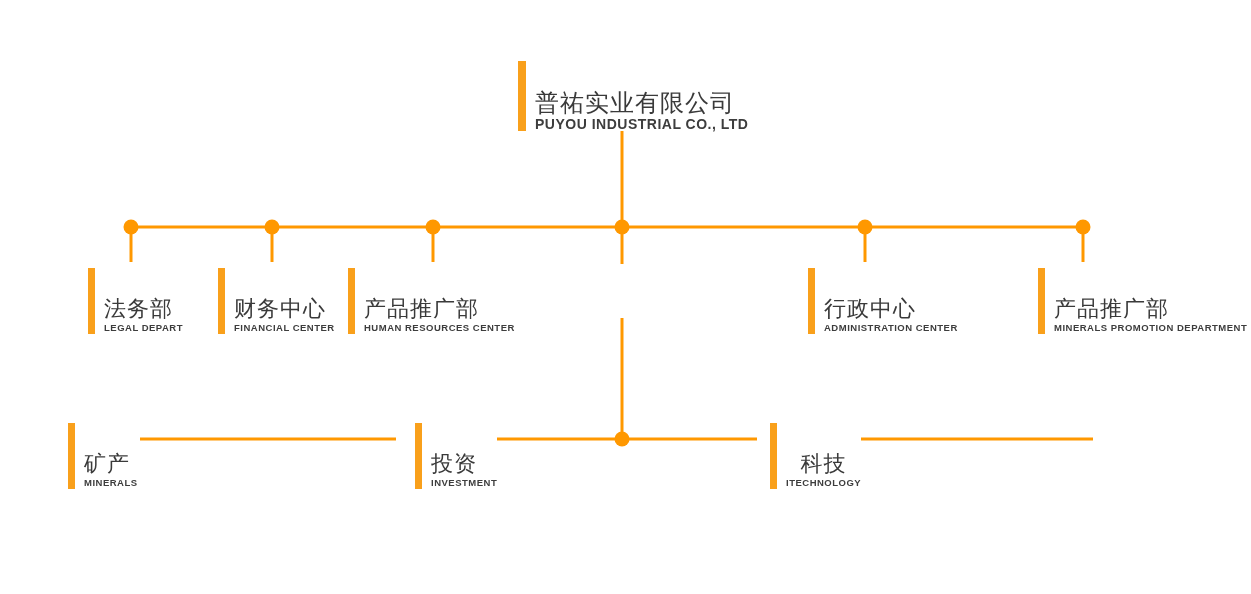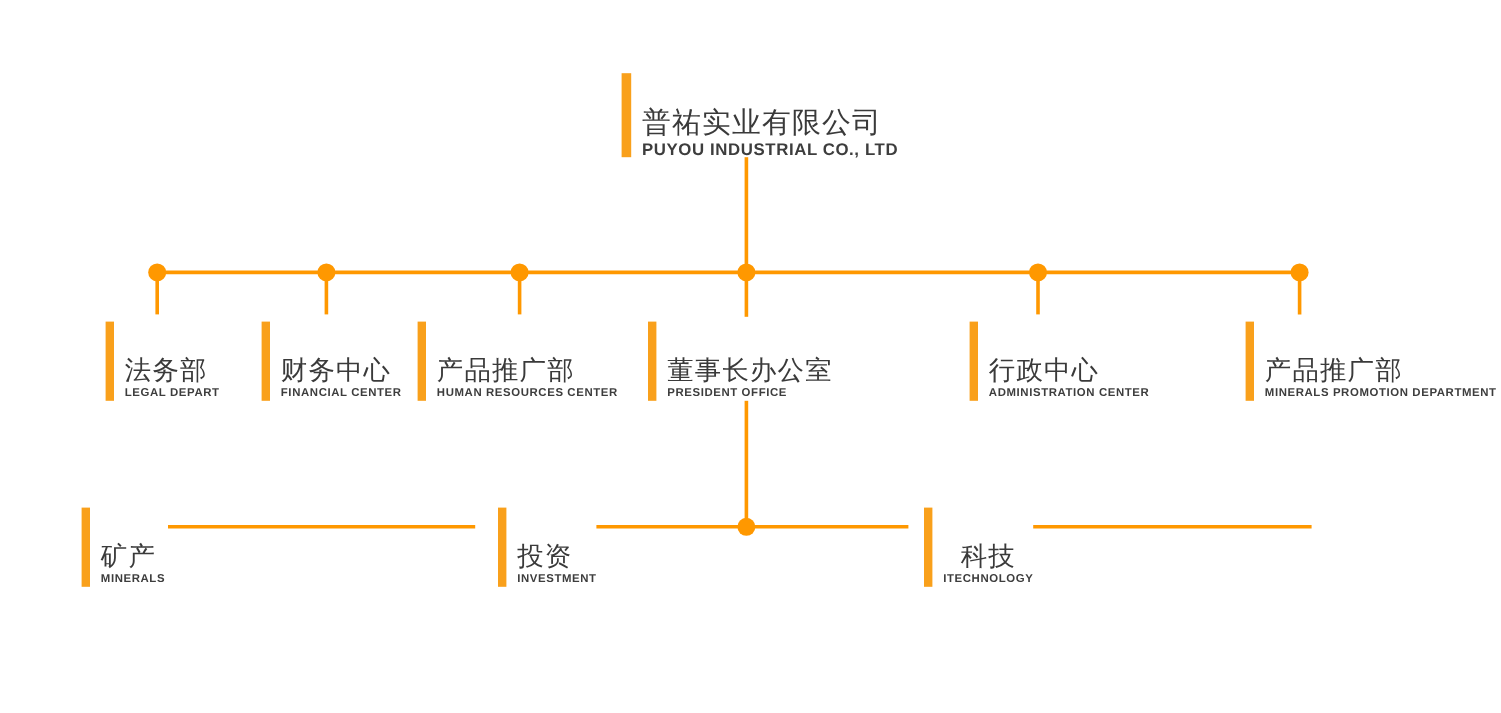--- a/index.html
+++ b/index.html
@@ -132,27 +132,20 @@
   </div>
 
   <div class="node" style="left:348px; top:268px;">
     <span class="bar"></span>
     <span class="txt">
       <span class="zh">产品推广部</span>
       <span class="en">HUMAN RESOURCES CENTER</span>
     </span>
   </div>
 
-  <div class="node" style="left:540px; top:268px;">
-    <span class="bar"></span>
-    <span class="txt">
-      <span class="zh">董事长办公室</span>
-      <span class="en">PRESIDENT OFFICE</span>
-    </span>
-  </div>
 
   <div class="node" style="left:795px; top:268px;padding-left:13px;">
     <span class="bar"></span>
     <span class="txt">
       <span class="zh">行政中心</span>
       <span class="en">ADMINISTRATION CENTER</span>
     </span>
   </div>
 
   <div class="node" style="left:1038px; top:268px;">

